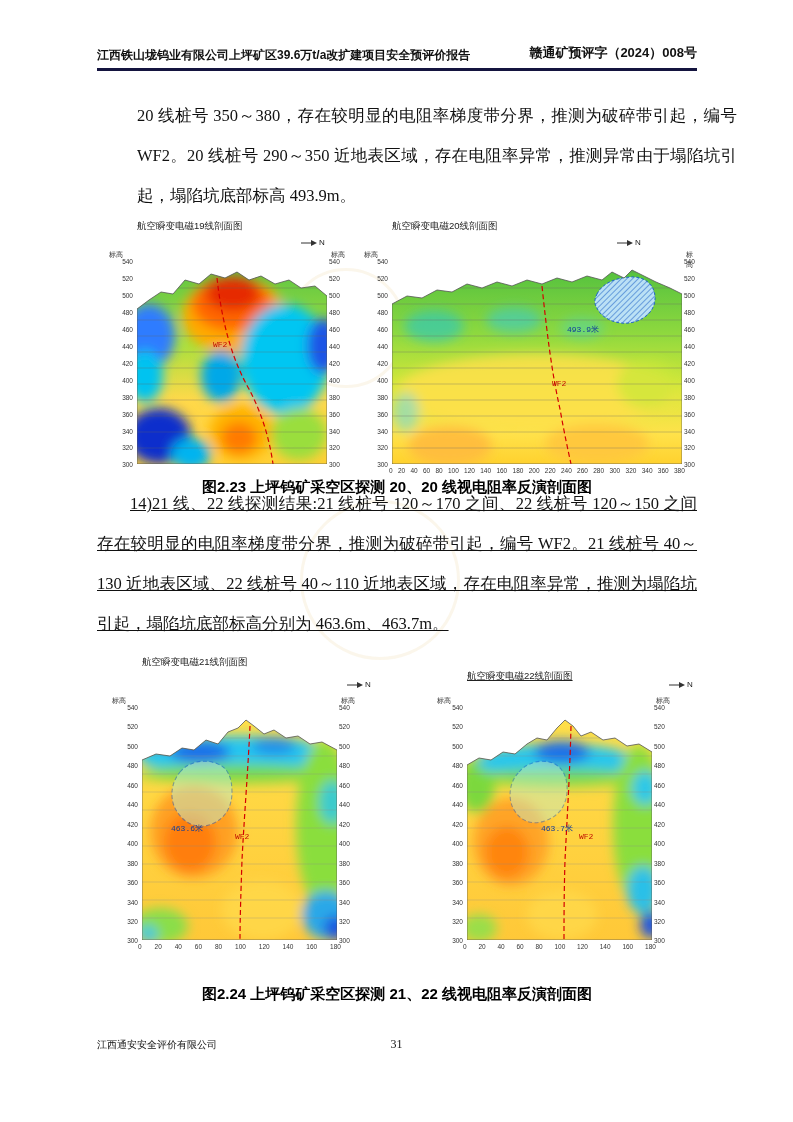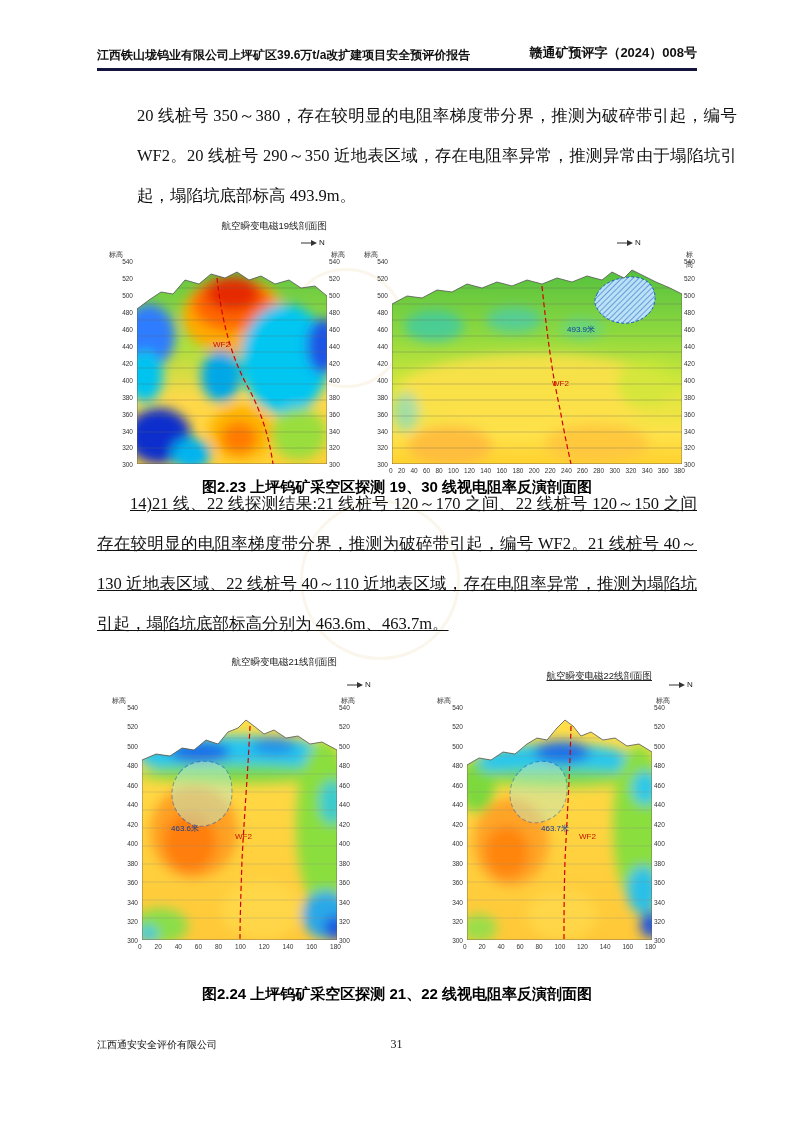--- a/index.html
+++ b/index.html
@@ -13,35 +13,35 @@
   .header .hright { white-space:nowrap; margin-left:0; font-size:13px; }
 
   .para { position:absolute; left:97px; width:600px; font-size:16.5px; line-height:40px; text-align:justify; }
   #p1 { top:96px;margin-left:40px; }
   #p2 { top:484px; text-indent:33px;text-decoration:underline; }
 
   .figure { position:absolute; left:97px; width:600px; }
   #fig23 { top:218px; height:258px; }
   #fig24 { top:652px; height:330px; }
 
-  .plot-title { position:absolute; font-size:9.5px; text-align:right; color:#222; font-family:"Liberation Sans","DejaVu Sans",sans-serif; }
+  .plot-title { position:absolute; font-size:9.5px; text-align:left; color:#222; font-family:"Liberation Sans","DejaVu Sans",sans-serif; }
   .plotbox { position:absolute; }
   .plotbox svg { display:block; width:100%; height:100%; }
 
   .tickcol { position:absolute; display:flex; flex-direction:column; justify-content:space-between;
              font-size:6.5px; line-height:1; color:#333; font-family:"Liberation Sans","DejaVu Sans",sans-serif; }
   .tickcol.leftside { align-items:flex-end; }
   .tickcol.rightside { align-items:flex-start; }
   .tickrow { position:absolute; display:flex; justify-content:space-between;
              font-size:6.5px; line-height:1; color:#333; font-family:"Liberation Sans","DejaVu Sans",sans-serif; }
   .elev { position:absolute; font-size:7px; color:#333; font-family:"Liberation Sans","DejaVu Sans",sans-serif; }
   .north { position:absolute; display:flex; align-items:center; gap:2px; font-size:8px; color:#222;
            font-family:"Liberation Sans","DejaVu Sans",sans-serif; }
 
-  .plot-label { position:absolute; font-size:8px; font-family:Liberation Sans, sans-serif; white-space:nowrap; }
+  .plot-label { position:absolute; font-size:8px; font-family:Liberation Mono, monospace; white-space:nowrap; }
   .lbl-red { color:#c31000; }
   .lbl-blue { color:#123d99; }
 
   .caption { position:absolute; left:97px; width:600px; text-align:center; font-weight:bold; font-size:15px;
              font-family:"Liberation Sans","DejaVu Sans",sans-serif; color:#000; }
   #cap23 { top:478px; }
   #cap24 { top:985px; }
 
   .footer-company { position:absolute; left:97px; top:1038px; font-size:10px; }
   .page-number { position:absolute; left:0; width:100%; top:1037px; text-align:center; font-size:12px; }
@@ -141,20 +141,21 @@
         </g>
         <path d="M0 8H190M0 24H190M0 40H190M0 56H190M0 72H190M0 88H190M0 104H190M0 120H190M0 136H190M0 152H190M0 168H190M0 184H190" stroke="#6b6b6b" stroke-width="0.5" opacity="0.65"></path>
         <path d="M80,14 C84,50 92,90 112,125 C124,148 132,172 136,200" fill="none" stroke="#d40000" stroke-width="1.2" stroke-dasharray="5 3"></path>
       </g>
       <path d="M0,45 L12,36 24,28 36,30 48,16 62,20 74,10 88,14 100,8 112,16 124,12 138,20 152,16 164,24 178,22 190,32" fill="none" stroke="#555" stroke-width="0.8"></path>
       <path d="M0,45 L0,200 L190,200 L190,32" fill="none" stroke="#555" stroke-width="0.7"></path>
     </svg>
   </div>
   <span class="plot-label lbl-red" style="left:116px; top:122px;">WF2</span>
 
+  <div class="plot-title" style="left:295px; top:2px; width:290px;">航空瞬变电磁20线剖面图</div>
   <div class="north" style="left:520px; top:20px;">
     <svg width="16" height="8">
         <line x1="0" y1="4" x2="10" y2="4" stroke="#333" stroke-width="1"></line>
         <path d="M10,1 L16,4 L10,7 Z" fill="#333"></path>
       </svg>
     <span>N</span>
   </div>
   <span class="elev" style="left:267px; top:32px;">标高</span>
   <span class="elev" style="left:589px; top:32px;">标高</span>
   <div class="tickcol leftside" style="left:271px; top:41px; width:20px; height:210px;">
@@ -248,21 +249,21 @@
       <span>260</span>
       <span>280</span>
       <span>300</span>
       <span>320</span>
       <span>340</span>
       <span>360</span>
       <span>380</span>
     </div>
 </div>
 
-<div class="caption" id="cap23">图2.23 上坪钨矿采空区探测 19、30 线视电阻率反演剖面图</div>
+<div class="caption" id="cap23">图2.23 上坪钨矿采空区探测 20、20 线视电阻率反演剖面图</div>
 
 <div class="para" id="p2">14)21 线、22 线探测结果:21 线桩号 120～170 之间、22 线桩号 120～150 之间存在较明显的电阻率梯度带分界，推测为破碎带引起，编号 WF2。21 线桩号 40～130 近地表区域、22 线桩号 40～110 近地表区域，存在电阻率异常，推测为塌陷坑引起，塌陷坑底部标高分别为 463.6m、463.7m。</div>
 
 <div class="figure" id="fig24">
 
   <div class="plot-title" style="left:45px; top:4px; width:195px;">航空瞬变电磁21线剖面图</div>
   <div class="north" style="left:250px; top:28px;">
     <svg width="16" height="8">
         <line x1="0" y1="4" x2="10" y2="4" stroke="#333" stroke-width="1"></line>
         <path d="M10,1 L16,4 L10,7 Z" fill="#333"></path>

